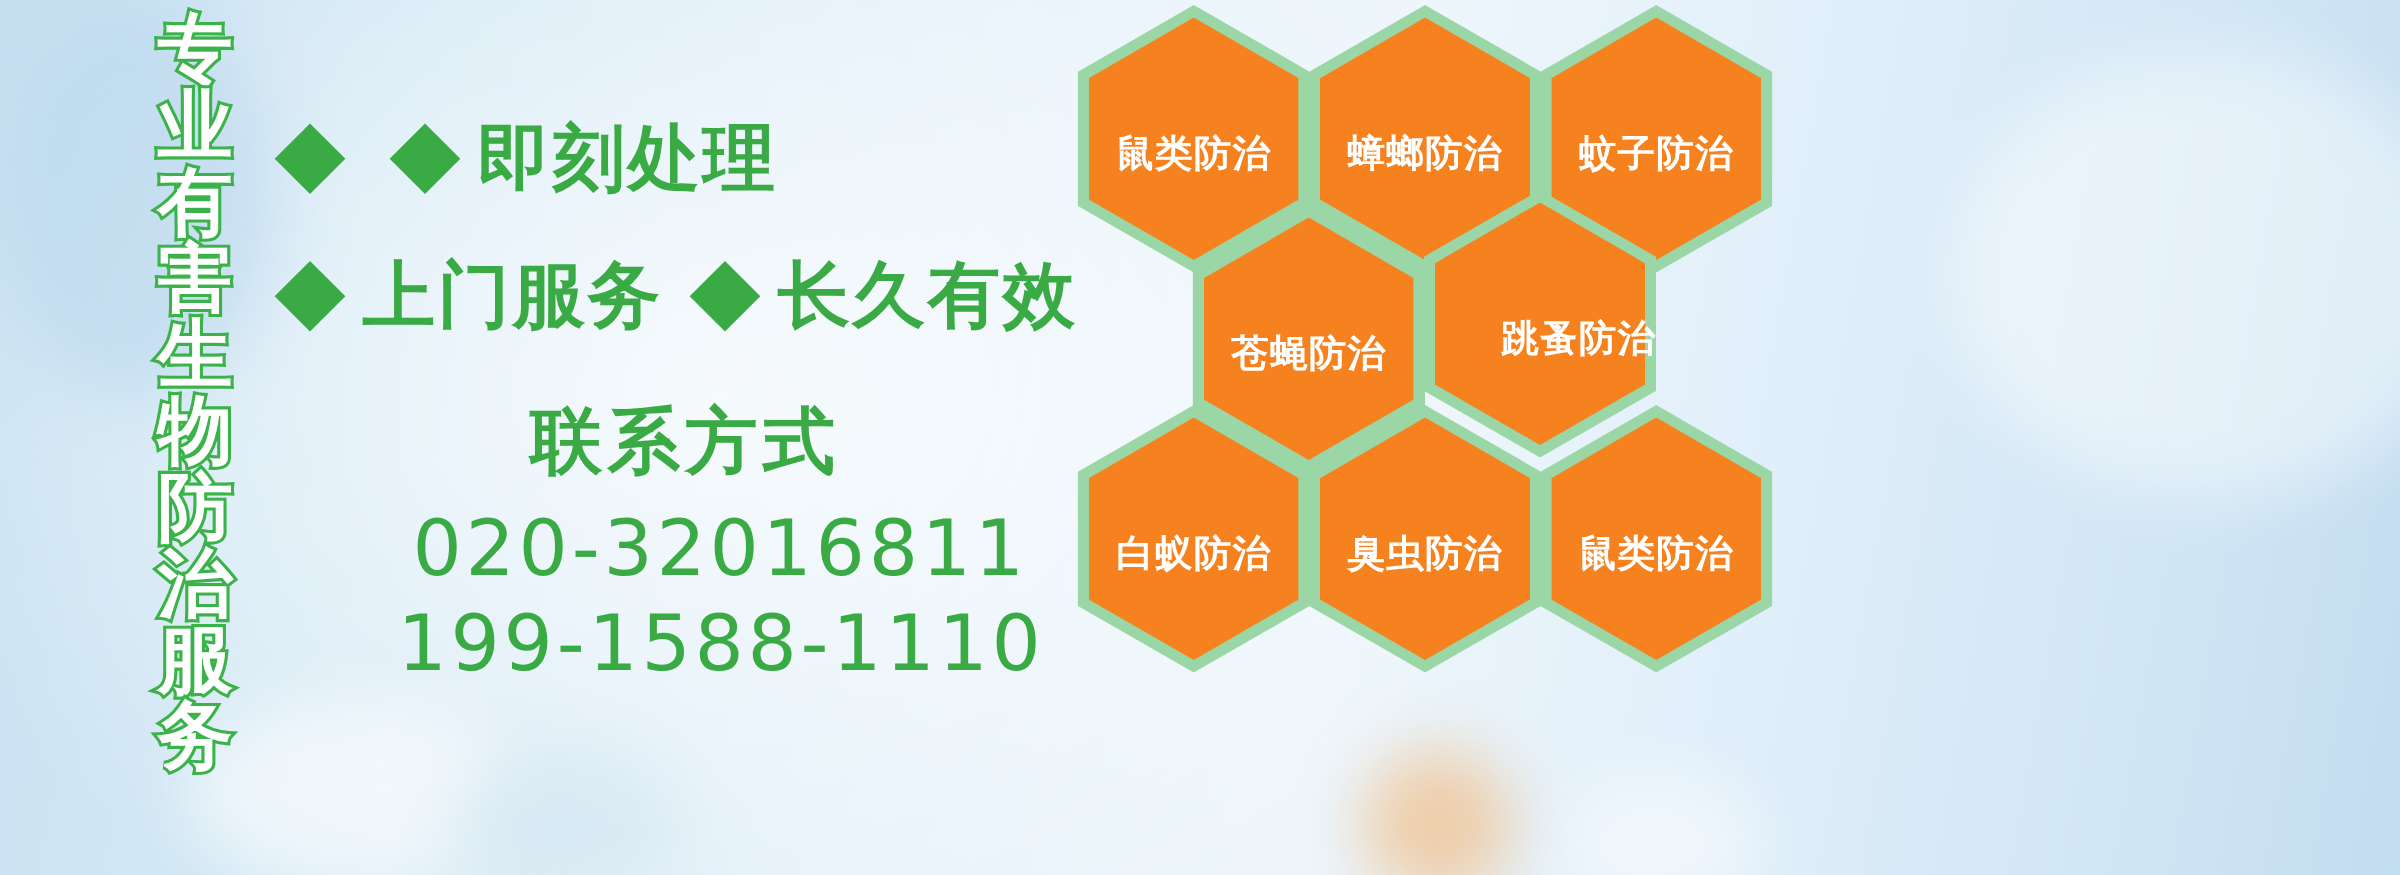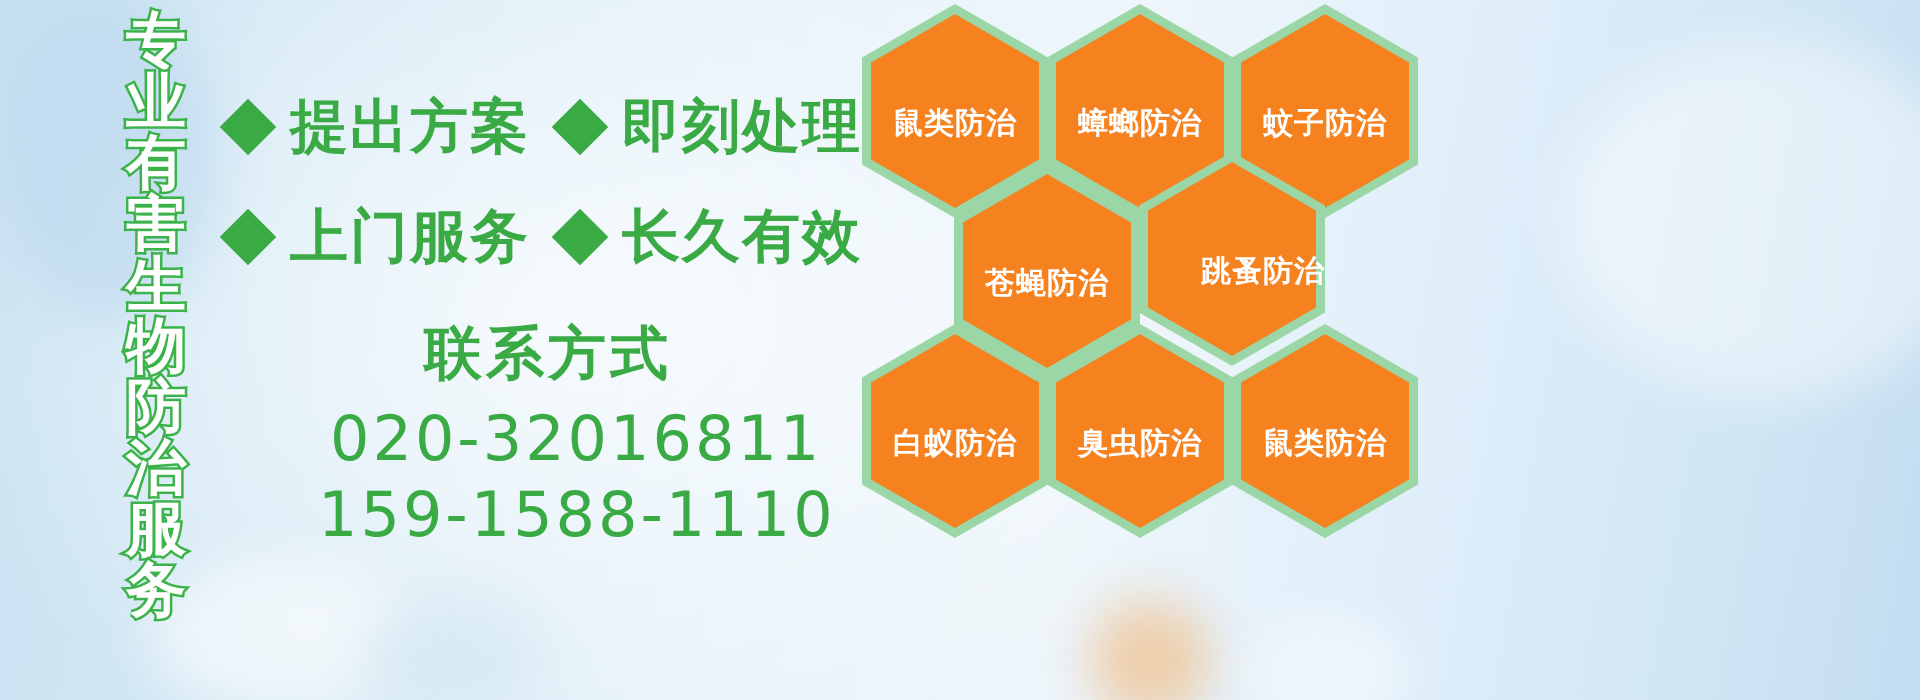--- a/index.html
+++ b/index.html
@@ -117,21 +117,20 @@
     <span class="vchar">物</span>
     <span class="vchar">防</span>
     <span class="vchar">治</span>
     <span class="vchar">服</span>
     <span class="vchar">务</span>
   </div>
 
   <div class="feature-row" id="feature-row-1">
     <span class="feature-item">
       <span class="diamond"></span>
-      <span class="feature-label">提出方案</span>
     </span>
     <span class="gap"></span>
     <span class="feature-item">
       <span class="diamond"></span>
       <span class="feature-label">即刻处理</span>
     </span>
   </div>
 
   <div class="feature-row" id="feature-row-2">
     <span class="feature-item">
@@ -140,21 +139,21 @@
     </span>
     <span class="gap"></span>
     <span class="feature-item">
       <span class="diamond"></span>
       <span class="feature-label">长久有效</span>
     </span>
   </div>
 
   <div id="contact-heading">联系方式</div>
   <div class="phone" id="phone-1">020-32016811</div>
-  <div class="phone" id="phone-2">159-1588-1110</div>
+  <div class="phone" id="phone-2">199-1588-1110</div>
 
   <div id="honeycomb">
 
     <div class="hex" style="left:0px;top:8px;">
       <div class="inner"></div>
       <span class="hex-label">鼠类防治</span>
     </div>
     <div class="hex" style="left:370px;top:8px;">
       <div class="inner"></div>
       <span class="hex-label">蚊子防治</span>

